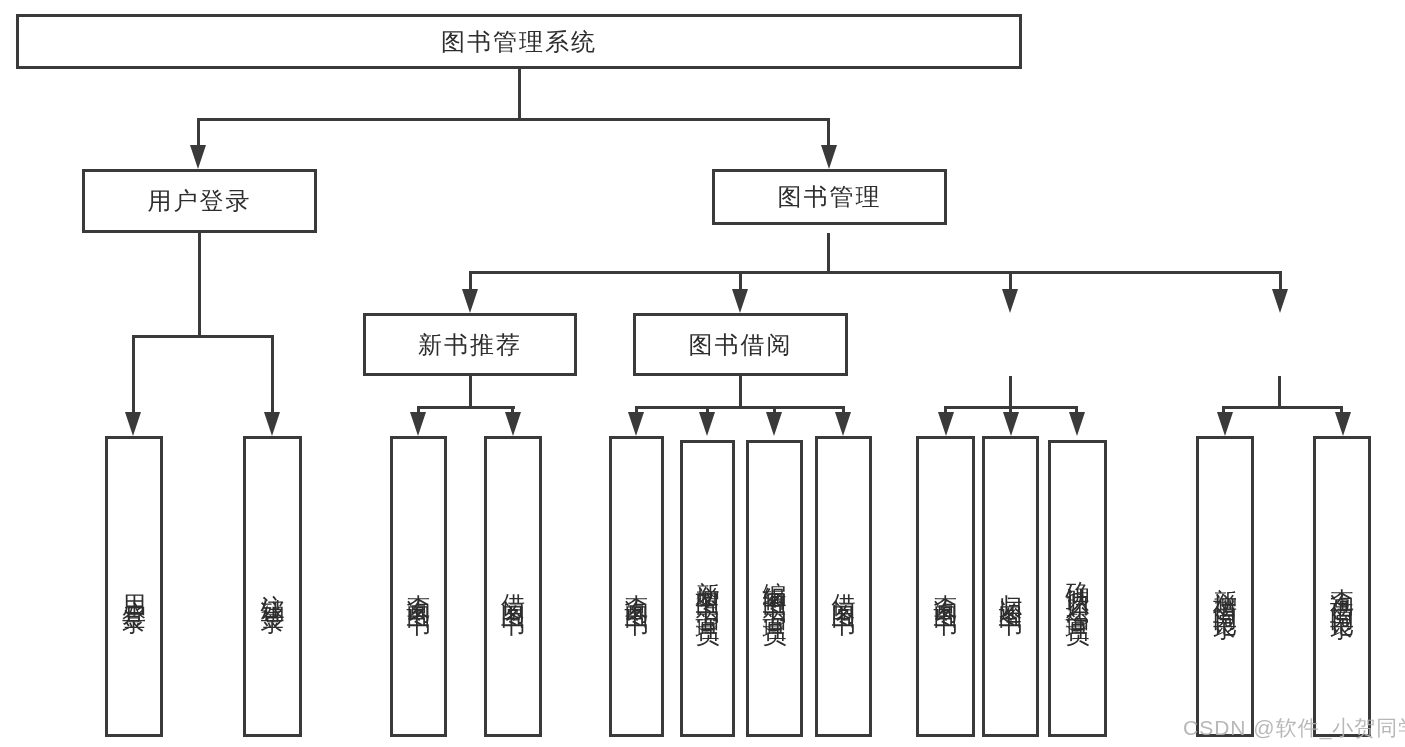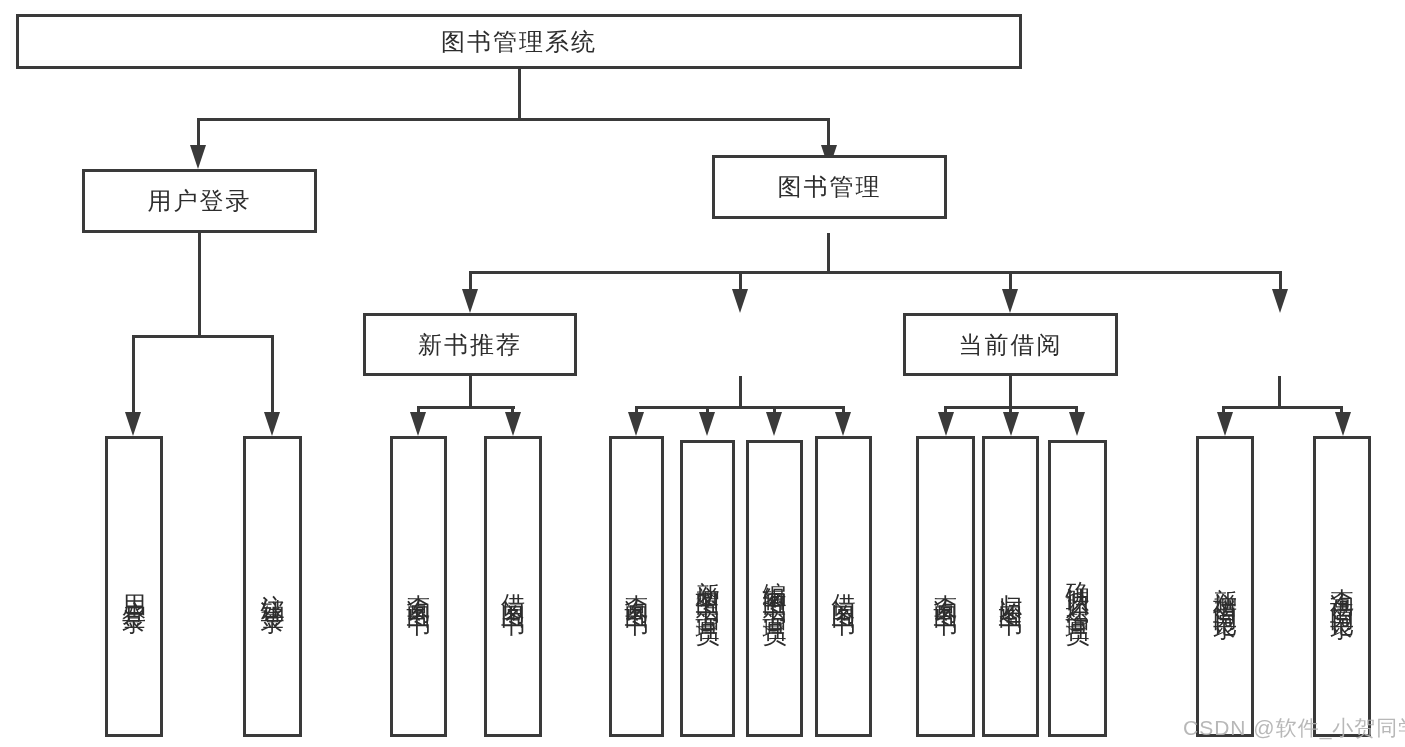--- a/index.html
+++ b/index.html
@@ -42,21 +42,21 @@
   <div class="vl" style="left:518px;top:68px;height:53px;"></div>
   <div class="hl" style="left:197px;top:118px;width:633px;"></div>
   <div class="vl" style="left:197px;top:118px;height:32px;"></div>
   <div class="vl" style="left:827px;top:118px;height:32px;"></div>
   <div class="ar" style="left:190px;top:145px;"></div>
   <div class="ar" style="left:821px;top:145px;"></div>
 
   <div class="box hbox" style="left:82px;top:169px;width:235px;height:64px;">
     <span>用户登录</span>
   </div>
-  <div class="box hbox" style="left:712px;top:155px;width:235px;height:64px;">
+  <div class="box hbox" style="left:712px;top:169px;width:235px;height:56px;">
     <span>图书管理</span>
   </div>
 
   <div class="vl" style="left:198px;top:233px;height:105px;"></div>
   <div class="hl" style="left:132px;top:335px;width:141px;"></div>
   <div class="vl" style="left:132px;top:335px;height:79px;"></div>
   <div class="vl" style="left:271px;top:335px;height:79px;"></div>
   <div class="ar" style="left:125px;top:412px;"></div>
   <div class="ar" style="left:264px;top:412px;"></div>
 
@@ -67,22 +67,22 @@
   <div class="vl" style="left:1009px;top:271px;height:21px;"></div>
   <div class="vl" style="left:1279px;top:271px;height:21px;"></div>
   <div class="ar" style="left:462px;top:289px;"></div>
   <div class="ar" style="left:732px;top:289px;"></div>
   <div class="ar" style="left:1002px;top:289px;"></div>
   <div class="ar" style="left:1272px;top:289px;"></div>
 
   <div class="box hbox" style="left:363px;top:313px;width:214px;height:63px;text-align:center;">
     <span>新书推荐</span>
   </div>
-  <div class="box hbox" style="left:903px;top:313px;width:215px;height:63px;">
-    <span>当前借阅</span>
+  <div class="box hbox" style="left:633px;top:313px;width:215px;height:63px;">
+    <span>图书借阅</span>
   </div>
 
   <div class="vl" style="left:469px;top:376px;height:33px;"></div>
   <div class="hl" style="left:417px;top:406px;width:98px;"></div>
   <div class="vl" style="left:417px;top:406px;height:10px;"></div>
   <div class="vl" style="left:511px;top:406px;height:10px;"></div>
   <div class="ar" style="left:410px;top:412px;"></div>
   <div class="ar" style="left:505px;top:412px;"></div>
 
   <div class="vl" style="left:739px;top:376px;height:33px;"></div>

